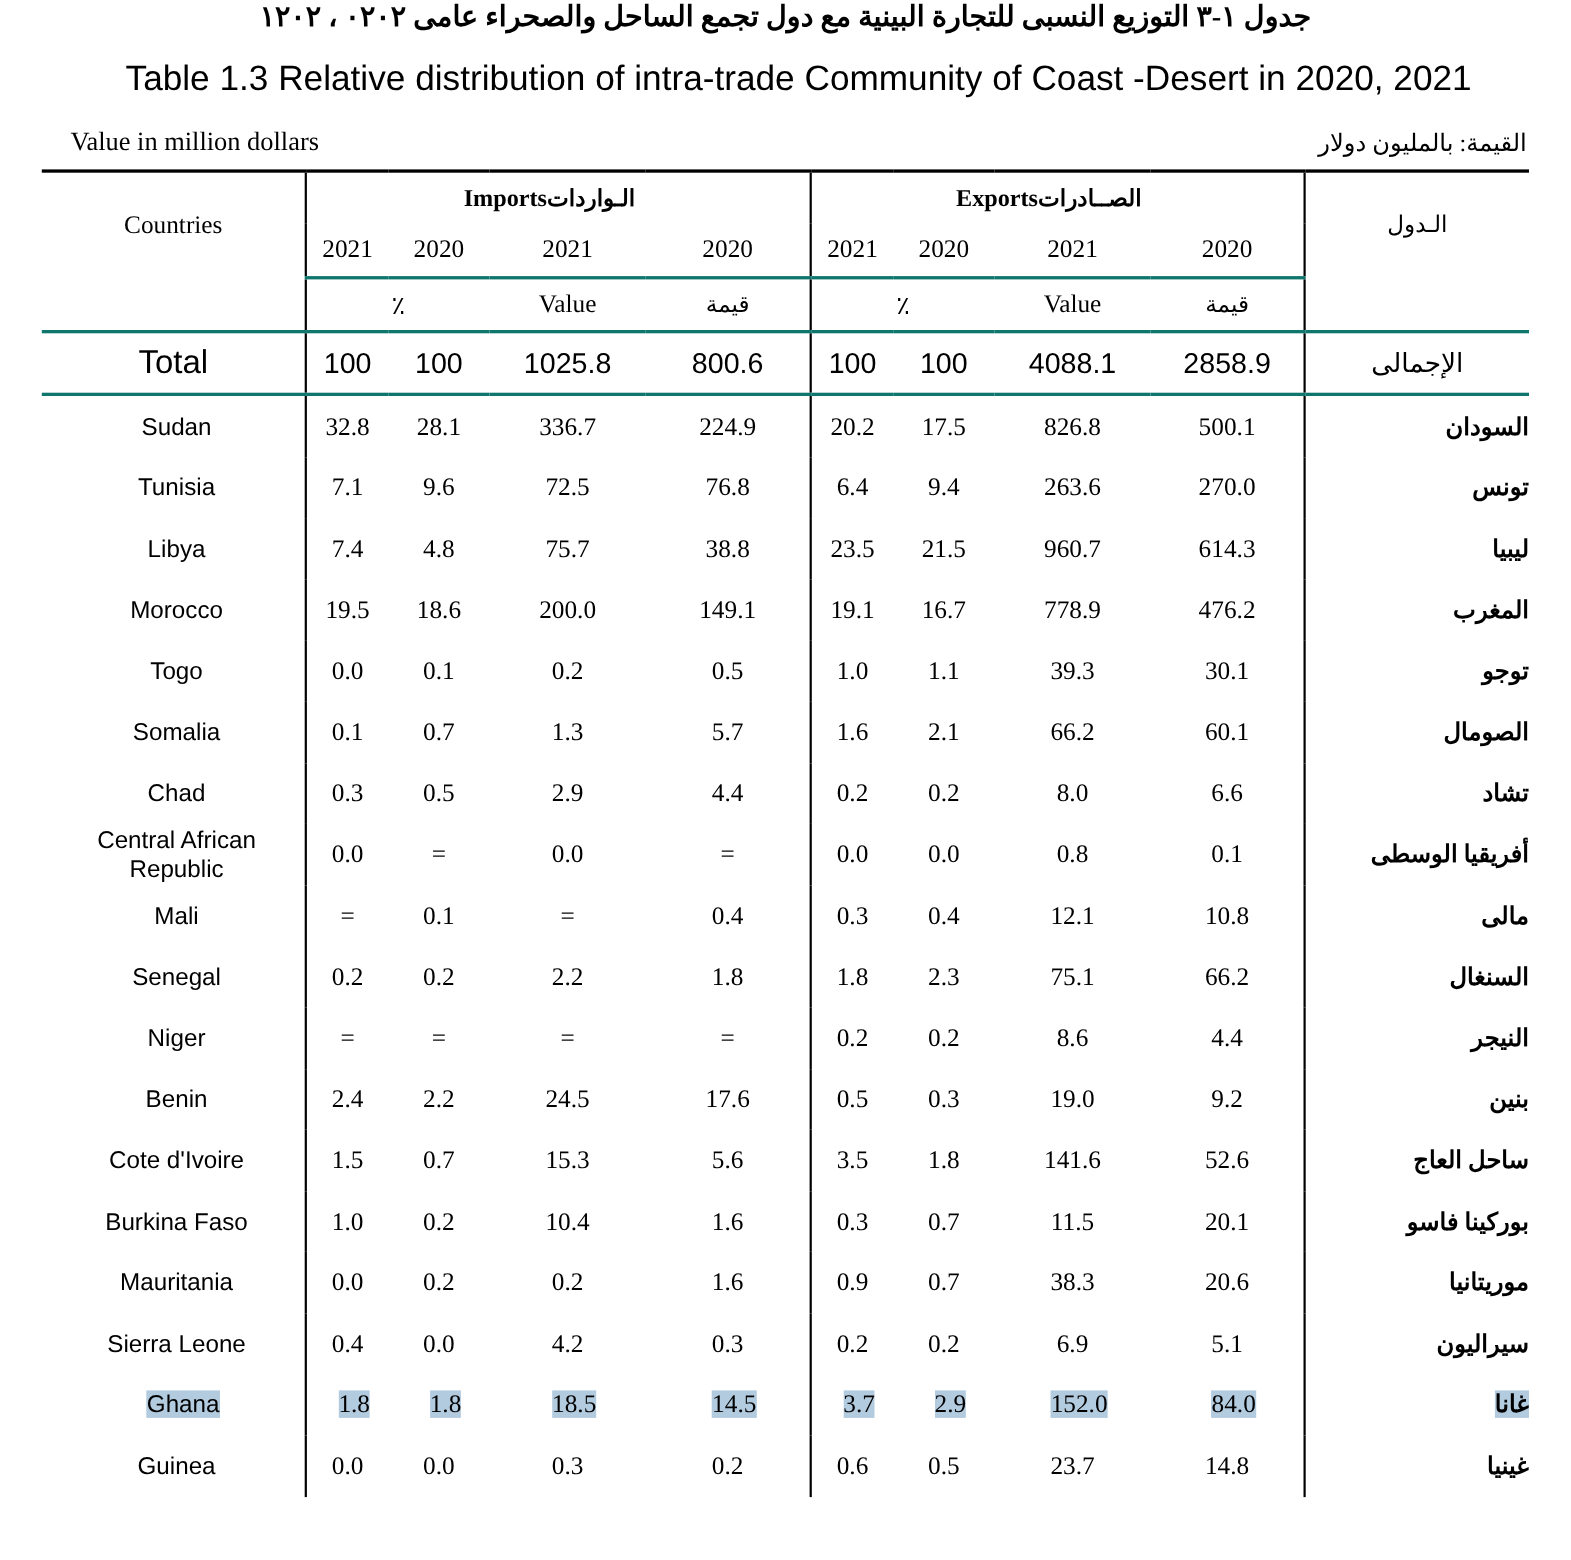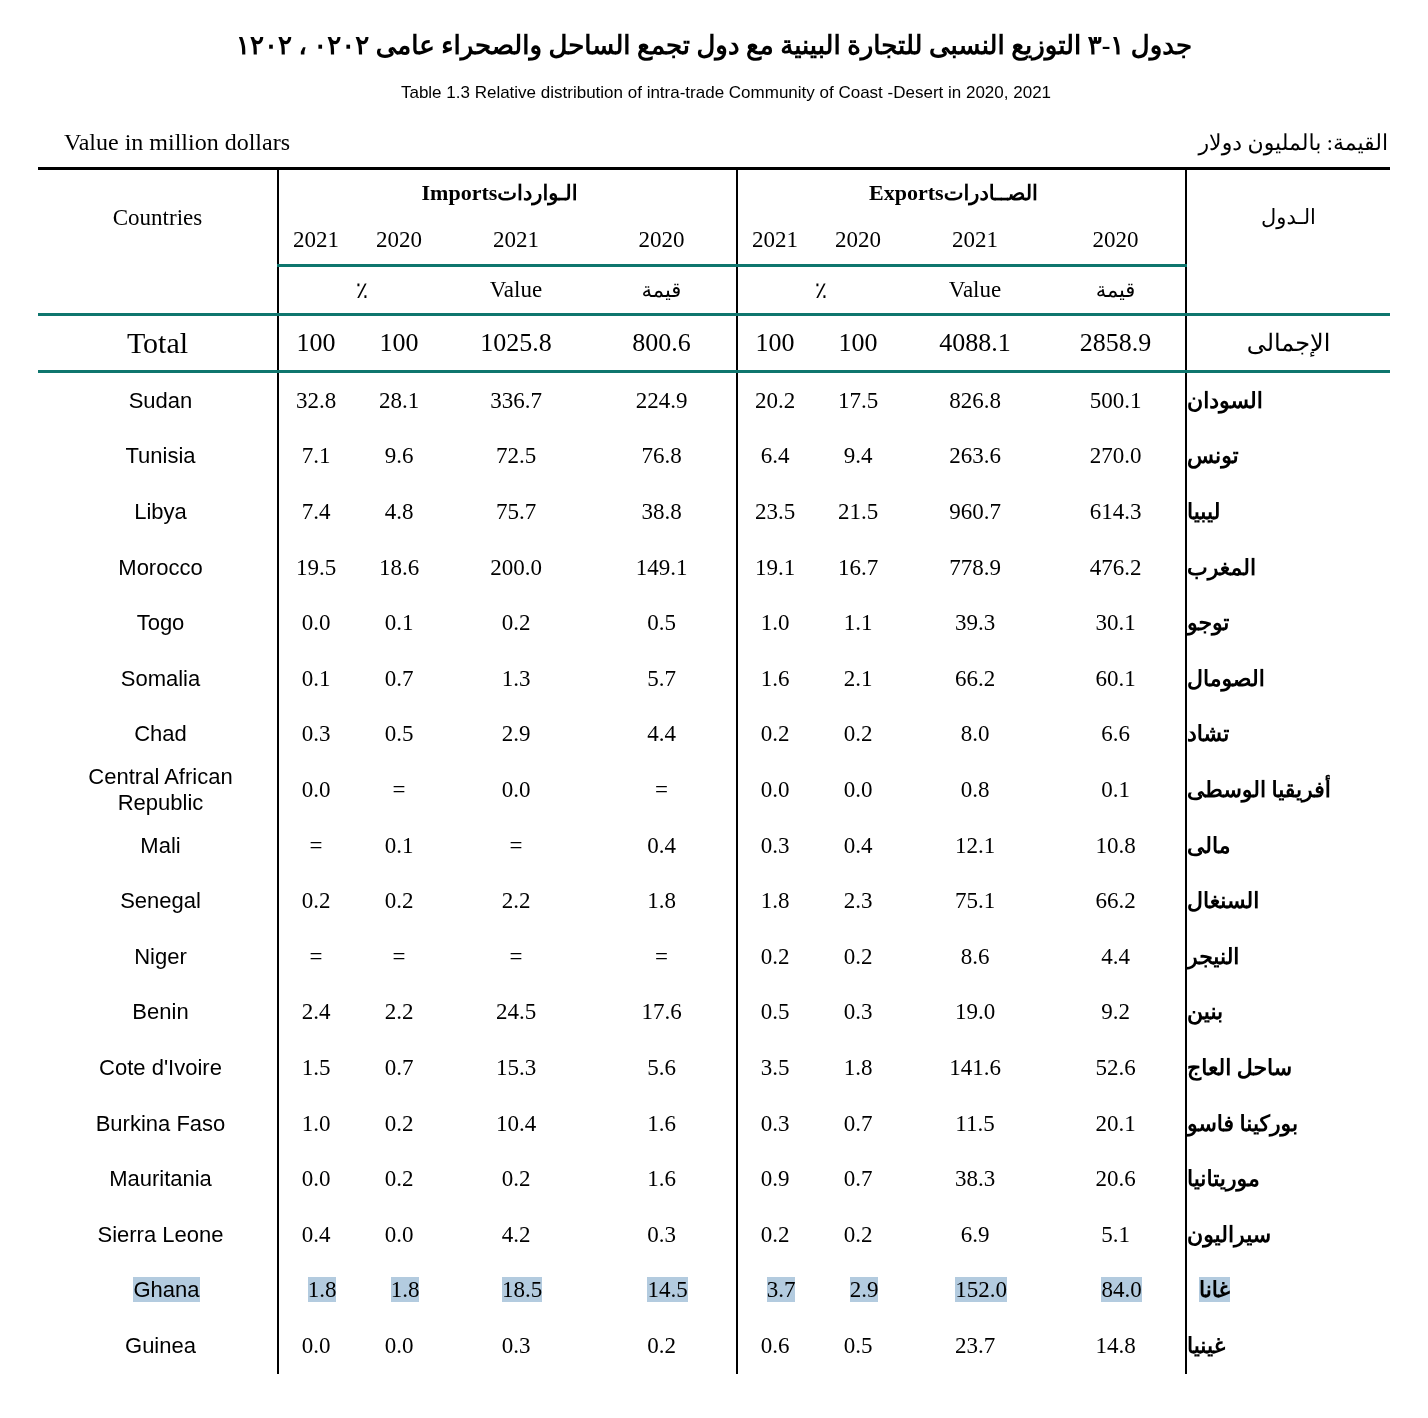--- a/index.html
+++ b/index.html
@@ -22,27 +22,26 @@
   }
 
   
   .title-ar {
     text-align: center;
     font-family: "Liberation Serif", "DejaVu Serif", serif;
     font-weight: bold;
     font-size: 26px;
     direction: rtl;
     unicode-bidi: bidi-override;
-    padding-top: 30px;
     letter-spacing: 0px;
   }
   .title-en {
     text-align: center;
     font-family: "Liberation Sans", "DejaVu Sans", sans-serif;
-    font-size: 17px;
+    font-size: 32px;
     font-weight: normal;
     padding-top: 22px;
     padding-left: 24px;
   }
 
   
   .caption-row {
     display: flex;
     justify-content: space-between;
     align-items: flex-end;
@@ -125,21 +124,21 @@
     direction: rtl;
     font-size: 21px;
   }
 
   
   .total-row td {
     height: 54px;
     font-weight: bold;
     text-align: center;
     font-size: 26px;
-    font-family: Liberation Serif, serif;
+    font-family: Liberation Sans, sans-serif;
   }
   .total-row td.label-en {
     font-size: 30px;
     text-align: center;
   }
   .total-row td.label-ar {
     font-size: 24px;
     direction: rtl;
     text-align: center;
   }
@@ -152,21 +151,21 @@
     font-family: "Liberation Serif", "DejaVu Serif", serif;
   }
   .data-row td.c-name {
     text-align: center;
     padding-left: 6px;
     font-family: "Liberation Sans", "DejaVu Sans", sans-serif;
     font-size: 22px;
   }
   .data-row td.c-ar {
     direction: rtl;
-    text-align: left;
+    text-align: right;
     font-weight: bold;
     font-size: 22px;
     font-family: "Liberation Serif", "DejaVu Serif", serif;
   }
   .hl {
     background: #b3cbdf;
     margin-left: 12px;
   }
 </style>
 </head>

